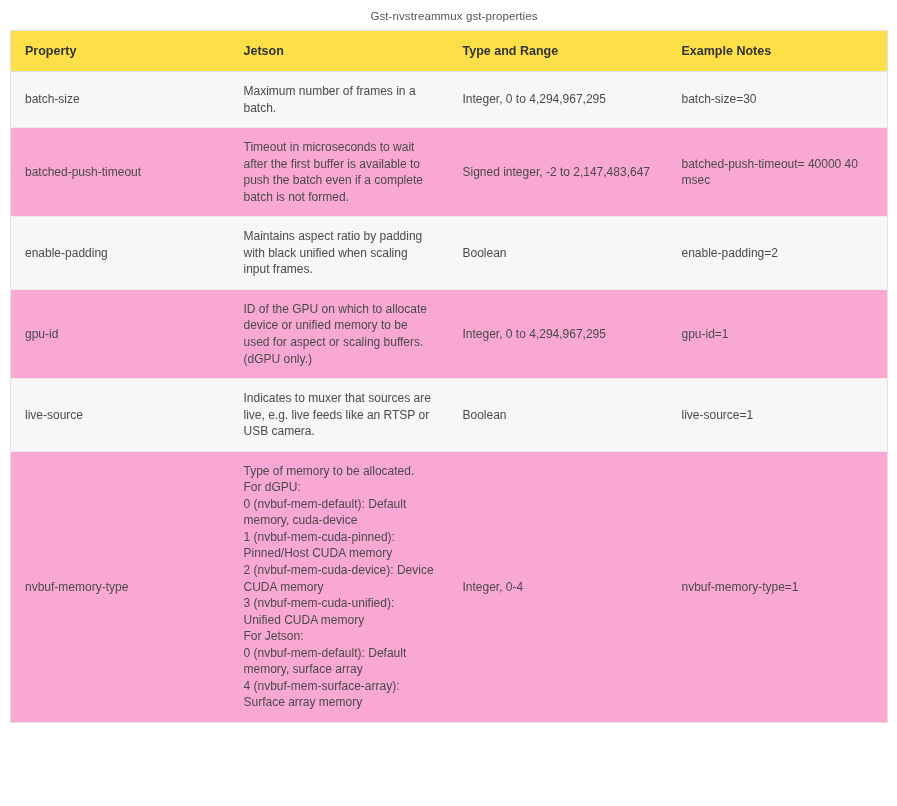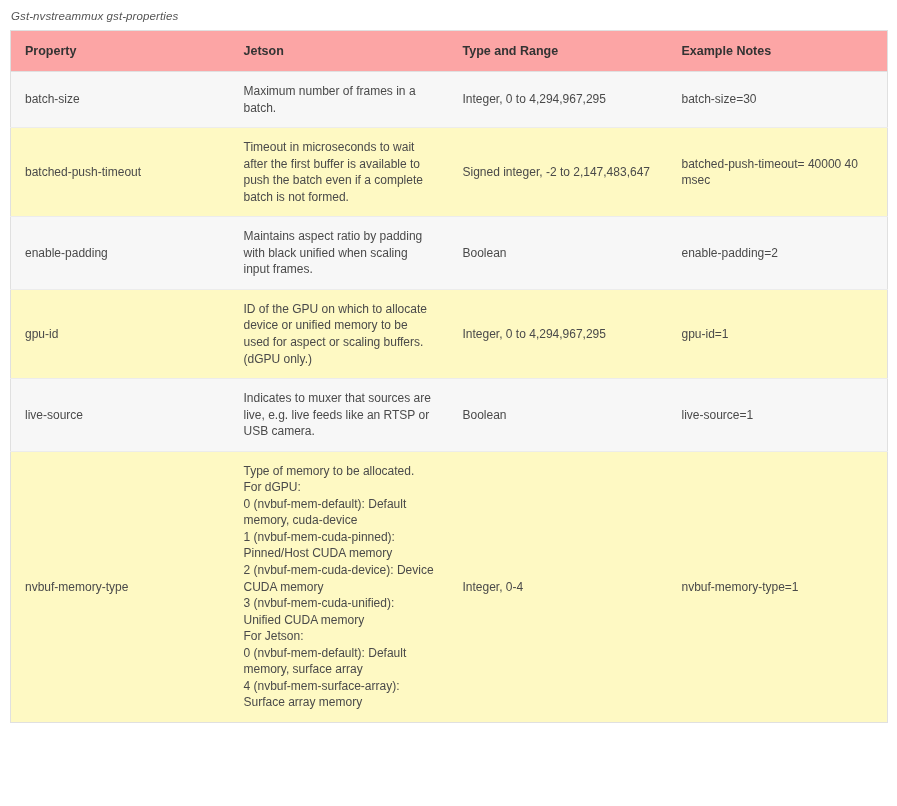--- a/index.html
+++ b/index.html
@@ -13,22 +13,21 @@
     font-family: "Liberation Sans", sans-serif;
     color: #444444;
     -webkit-font-smoothing: antialiased;
   }
   .page {
     width: 897px;
     box-sizing: border-box;
     padding: 0;
   }
   .caption {
-    text-align: left;
-    font-style: italic;
+    text-align: center;
     font-size: 11.5px;
     color: #555555;
     padding: 10px 0 8px 11px;
     letter-spacing: 0.1px;
   }
   .table-wrap {
     padding: 0 10px 0 10px;
     box-sizing: border-box;
   }
   table.props {
@@ -42,38 +41,38 @@
   table.props col.c2 { width: 219px; }
   table.props col.c3 { width: 219px; }
   table.props col.c4 { width: 220px; }
   table.props thead th {
     text-align: left;
     font-size: 12.5px;
     font-weight: bold;
     color: #333333;
     padding: 13px 14px 13px 14px;
     border-bottom: 1px solid #e0e0e0;
-    background: #fca5a5;
+    background: #fde047;
     vertical-align: middle;
   }
   table.props tbody td {
     font-size: 12px;
     line-height: 1.38;
     color: #4a4a4a;
     padding: 11px 14px 11px 14px;
     border-bottom: 1px solid #ececec;
     vertical-align: middle;
     word-wrap: break-word;
     overflow-wrap: break-word;
   }
   table.props tbody tr.odd td {
     background: #f7f7f7;
   }
   table.props tbody tr.even td {
-    background: #fef9c3;
+    background: #f9a8d4;
   }
   table.props tbody tr:last-child td {
     border-bottom: none;
   }
   td.cell-meaning {
     white-space: pre-line;
   }
   td.cell-prop, td.cell-type, td.cell-notes {
     white-space: pre-line;
   }

